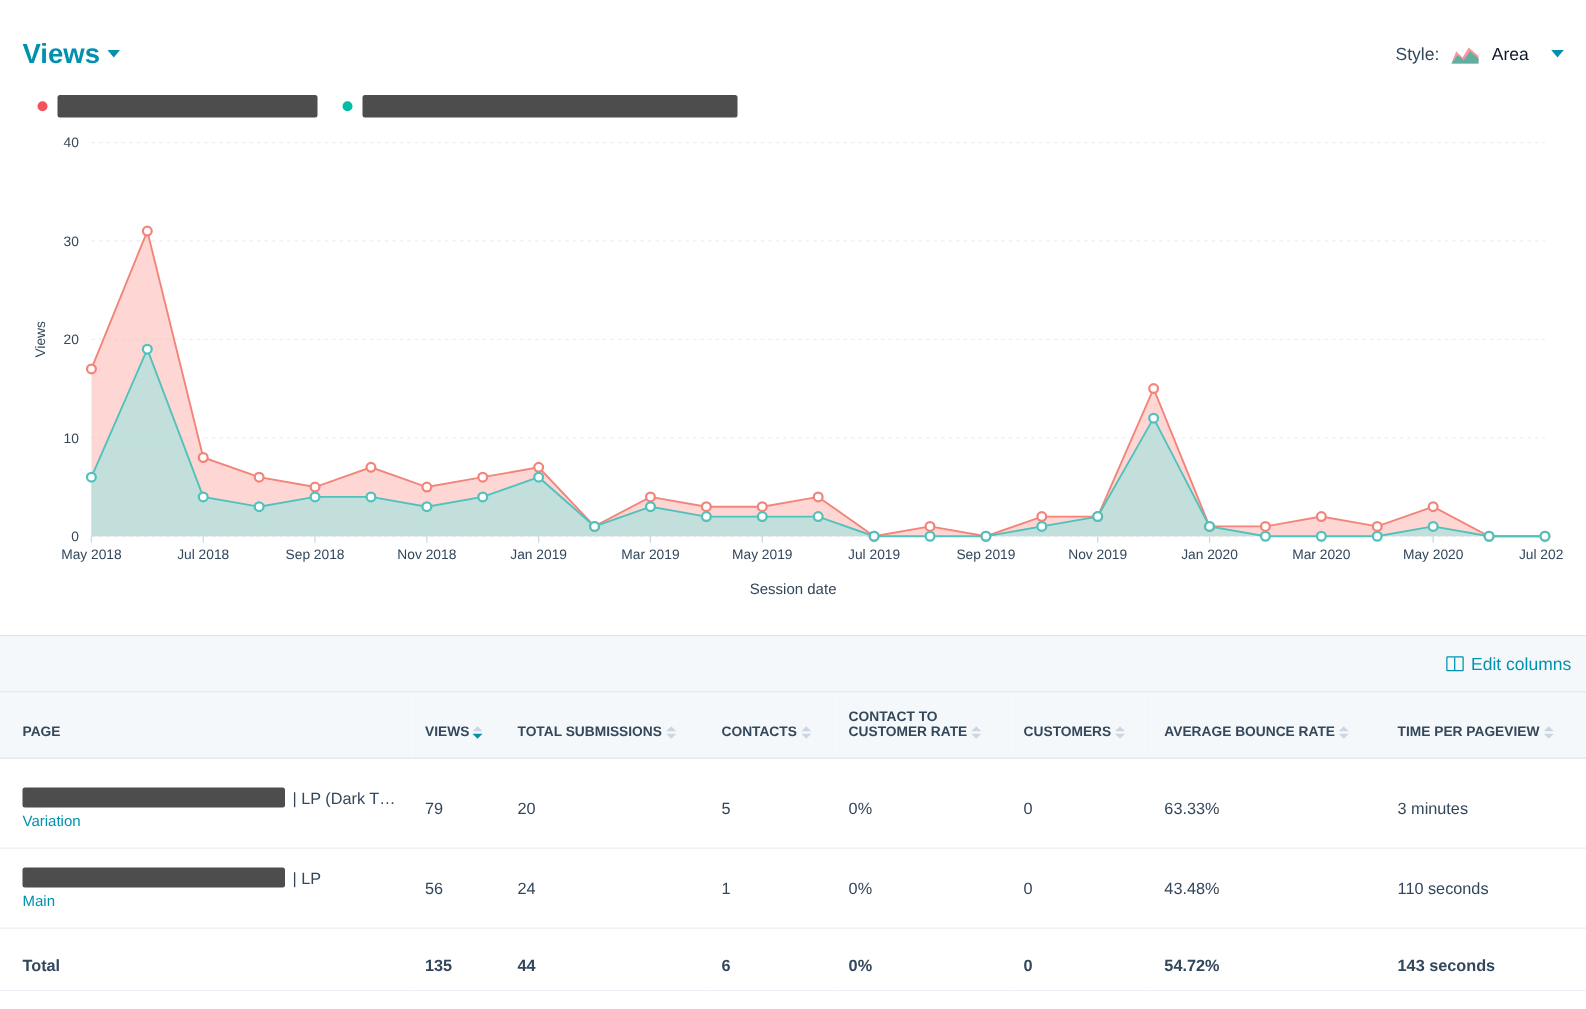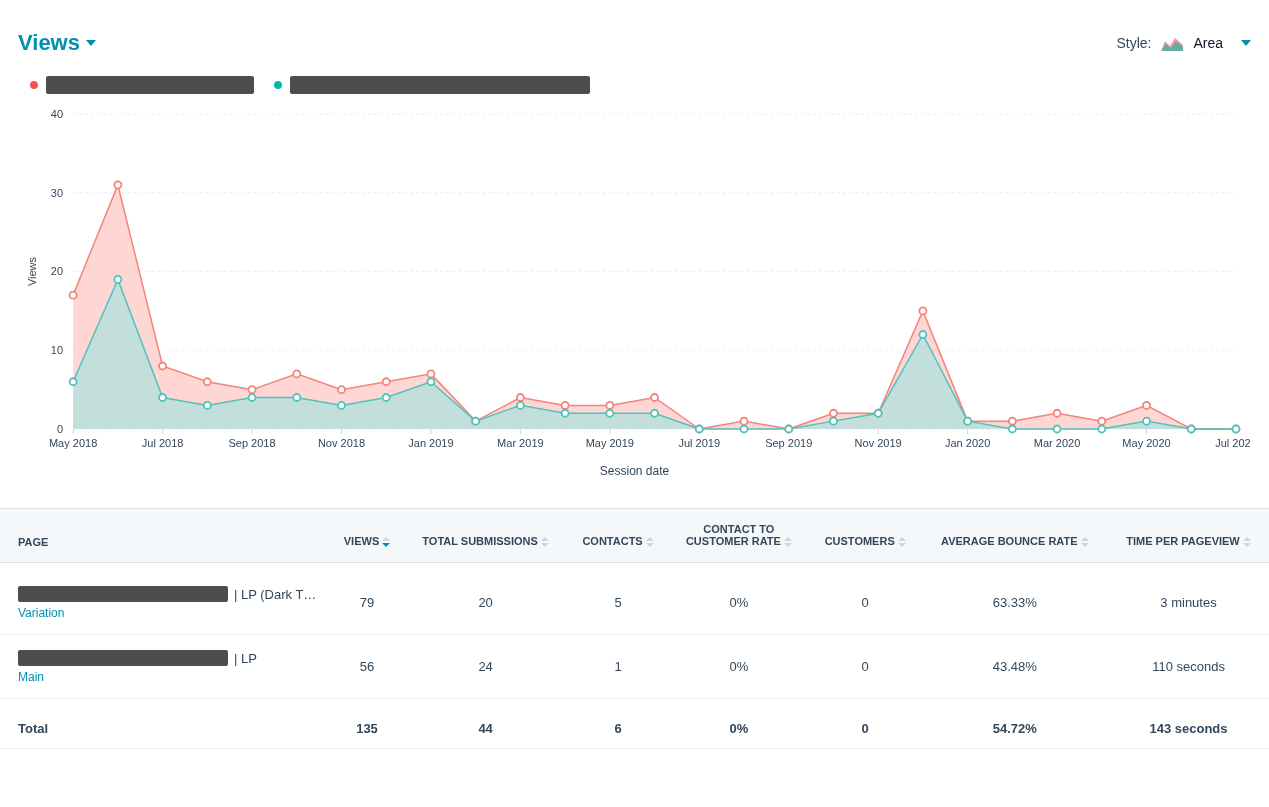--- a/index.html
+++ b/index.html
@@ -18,21 +18,21 @@
 .leg-red{background:#f2545b}
 .leg-teal{background:#00bda5}
 .leg-block{background:#4d4d4d;height:18px;border-radius:2px}
 .chart-wrap{padding:0 18px 10px 18px}
 .chart-svg{width:100%;height:360px;display:block}
 .xlabel{text-align:center;font-size:12px;color:#33475b;padding-bottom:20px}
 .table-section{border-top:1px solid #dfe3eb}
 .edit-row{display:flex;justify-content:flex-end;align-items:center;padding:14px 12px;background:#f5f8fa;border-bottom:1px solid #dfe3eb}
 .edit-btn{color:#0091ae;font-weight:500;display:flex;align-items:center;gap:6px;cursor:pointer}
 table{width:100%;border-collapse:collapse}
-th,td{padding:14px 10px;text-align:center;font-size:13px}
+th,td{padding:14px 10px;text-align:left;font-size:13px}
 th:first-child,td:first-child{text-align:left;padding-left:18px}
 th{font-weight:600;color:#33475b;font-size:11px;border-bottom:1px solid #dfe3eb;vertical-align:bottom;background:#f5f8fa}
 th .sort{display:inline-flex;flex-direction:column;margin-left:3px;vertical-align:middle}
 th .sort span{width:0;height:0;border-left:4px solid transparent;border-right:4px solid transparent;margin:1px 0}
 th .sort .up{border-bottom:4px solid #cbd6e2}
 th .sort .dn{border-top:4px solid #cbd6e2}
 th.active .sort .dn{border-top-color:#0091ae}
 tbody tr{border-bottom:1px solid #eaf0f6}
 tbody tr:first-child td{padding-top:22px}
 .page-cell{max-width:320px}
@@ -185,20 +185,26 @@
         <circle class="pt-teal" cx="1036.5384615384614" cy="325" r="3.5"></circle>
         <circle class="pt-teal" cx="1081.1538461538462" cy="325" r="3.5"></circle>
         <circle class="pt-teal" cx="1125.7692307692307" cy="317.125" r="3.5"></circle>
         <circle class="pt-teal" cx="1170.3846153846155" cy="325" r="3.5"></circle>
         <circle class="pt-teal" cx="1215" cy="325" r="3.5"></circle>
       </svg>
   <div class="xlabel">Session date</div>
 </div>
 
 <div class="table-section">
+  <div class="edit-row">
+    <div class="edit-btn">
+      <span class="columns-icon"></span>
+      <span>Edit columns</span>
+    </div>
+  </div>
   <table>
     <thead>
       <tr>
         <th style="width:330px"><span>PAGE</span></th>
         <th class="active"><span>VIEWS</span><span class="sort">
                 <span class="up"></span>
                 <span class="dn"></span>
               </span></th>
         <th><span>TOTAL SUBMISSIONS</span><span class="sort">
                 <span class="up"></span>

